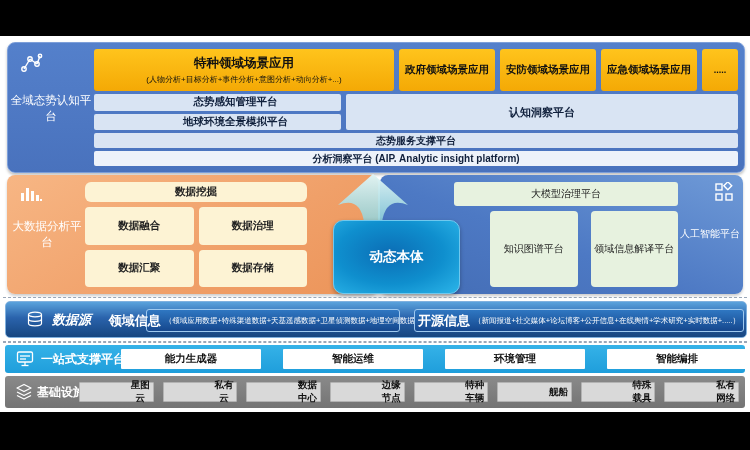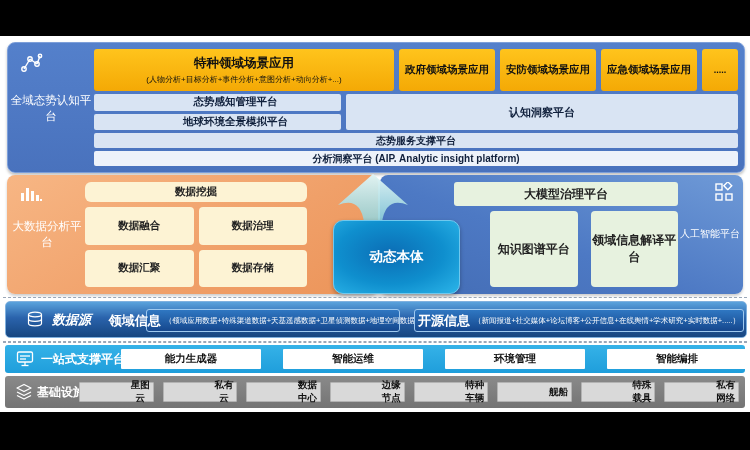--- a/index.html
+++ b/index.html
@@ -35,21 +35,21 @@
   .bd-label{left:0;top:44px;width:80px;color:#fff;font-size:11.5px;line-height:1.35;text-align:center;}
   .bd-boxes{left:78px;top:7px;width:222px;height:105px;display:flex;flex-direction:column;gap:5px;}
   .cream{background:#fdf3d4;border-radius:6px;color:#222;font-size:10.5px;font-weight:bold;}
   .mine{height:20px;}
   .bd-row{flex:1;display:flex;gap:5px;}
   .bd-row .cream{flex:1;border-radius:4px;}
 
   .ai-panel{left:380px;top:139px;width:363px;height:119px;border-radius:8px;
             background:linear-gradient(200deg,#6f9ad7 0%,#4d79c4 55%,#436cb4 100%);box-shadow:0 2px 3px rgba(0,0,0,.2);}
   .ai-boxes{left:74px;top:7px;width:224px;height:105px;display:flex;flex-direction:column;gap:5px;}
-  .green{background:#e7f2df;border-radius:3px;color:#222;font-size:12px;font-weight:bold;}
+  .green{background:#e7f2df;border-radius:3px;color:#222;font-size:10px;font-weight:normal;}
   .gm{height:24px;}
   .ai-row{flex:1;display:flex;gap:13px;padding-left:36px;}
   .ai-row .green{flex:1;border-radius:4px;}
   .ai-label{right:2px;top:52px;width:62px;color:#fff;font-size:10px;text-align:center;}
 
   .ontology{left:310px;top:184px;width:125px;height:72px;border-radius:10px;
             background:radial-gradient(ellipse at 45% 45%,#0b6db5 0%,#0f8fce 55%,#2cb5e9 100%);
             border:1px solid #6fc8ee;color:#fff;font-size:13.5px;font-weight:bold;box-shadow:0 2px 4px rgba(0,0,0,.3);margin-left:23px;}
   .arrow{left:330px;top:138px;}
 

